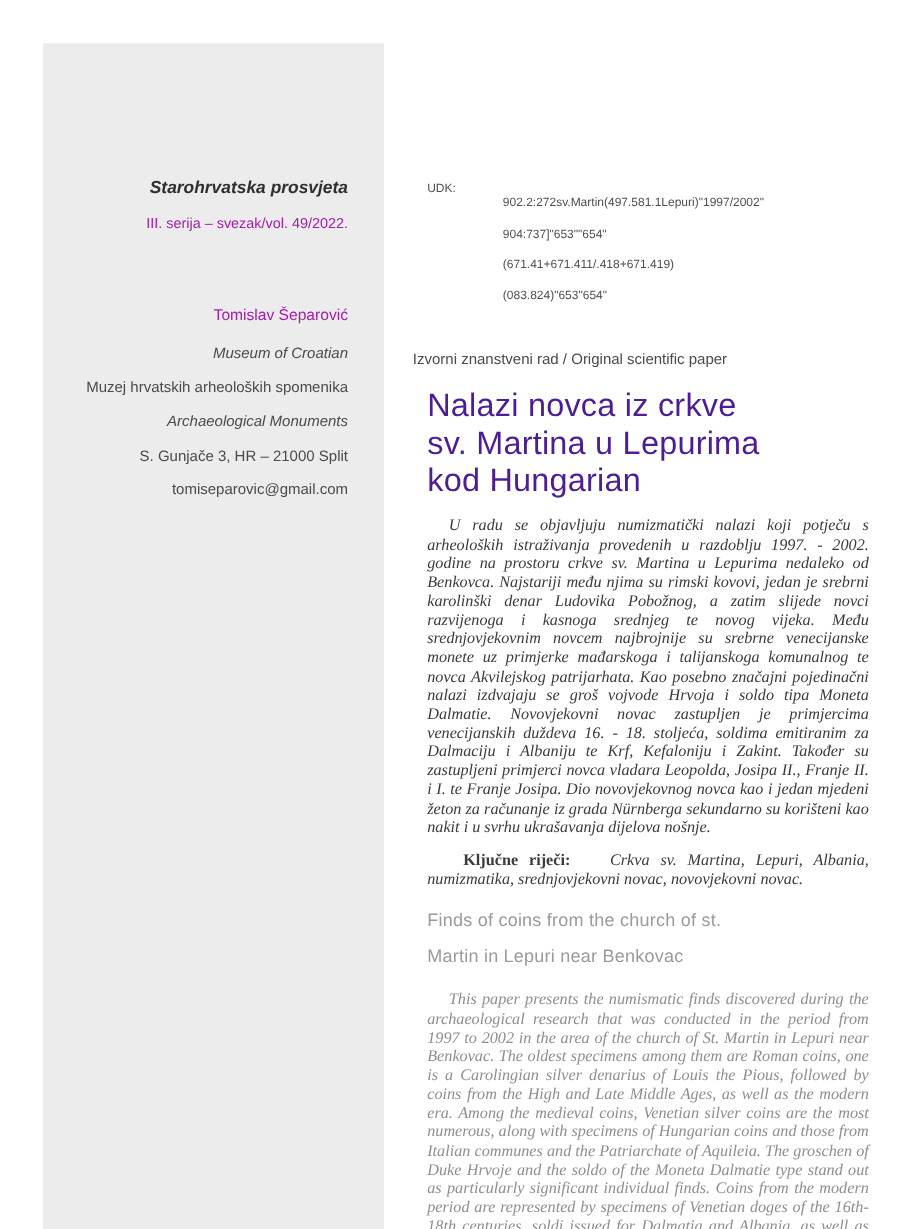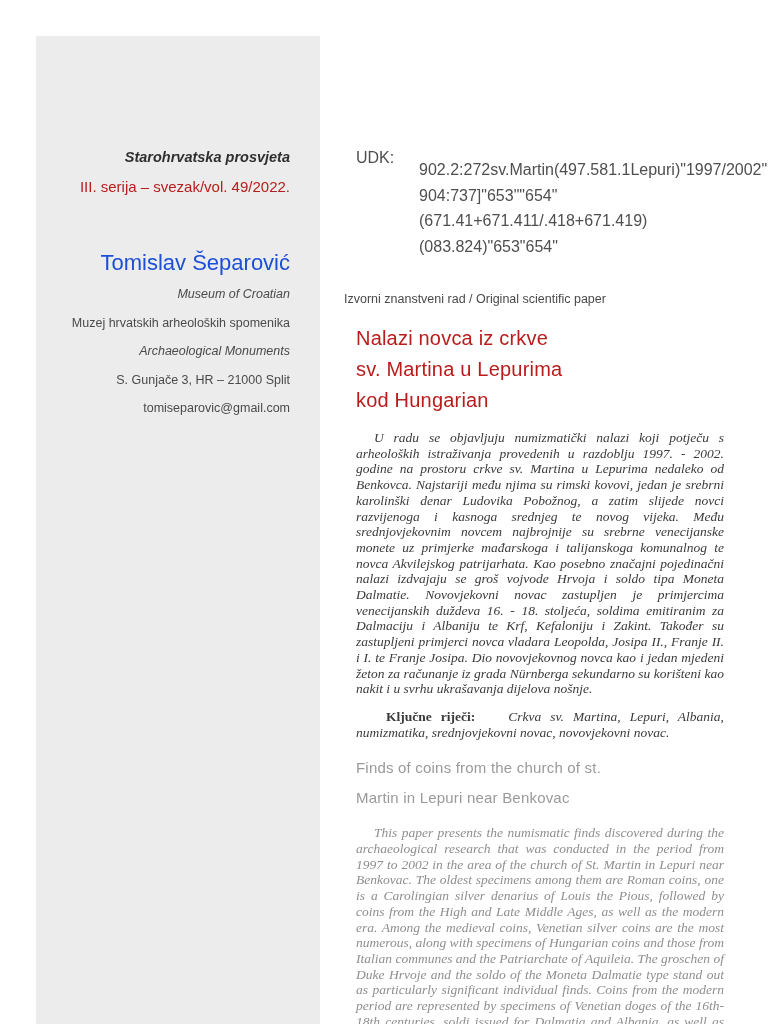--- a/index.html
+++ b/index.html
@@ -24,70 +24,70 @@
     color: #3a3a3a;
   }
   .journal-title {
     font-size: 14.5px;
     font-weight: 700;
     font-style: italic;
     color: #2f2f2f;
     line-height: 17px;
   }
   .journal-issue {
-    font-size: 15px;
+    font-size: 12px;
     line-height: 17px;
-    color: #b91c1c;
+    color: #a21caf;
   }
   .author-block {
     position: absolute;
     left: 0; top: 203px;
     width: 266px;
     text-align: right;
     color: #4a4a4a;
   }
   .author-name {
-    font-size: 22px;
+    font-size: 13px;
     font-weight: 400;
-    color: #1d4ed8;
+    color: #a21caf;
     margin-bottom: 5px;
     line-height: 23px;
   }
   .author-line {
     font-size: 12.5px;
     line-height: 16.5px;
     color: #4a4a4a;
   }
   .author-line.it { font-style: italic; }
   .main-col {
     position: absolute;
     left: 296px; top: 0;
     width: 416px;
   }
   .udk-row {
     margin-top: 103px;
     display: flex;
-    font-size: 16px;
+    font-size: 10px;
     line-height: 13.5px;
     color: #4f4f4f;
   }
   .udk-label { width: 27px; flex: none; }
   .udk-lines div { white-space: nowrap; }
   .article-type {
     margin-top: 15px;
     font-size: 12.5px;
     color: #4a4a4a;
     line-height: 15px;
   }
   .title-hr {
     margin-top: 16px;
-    font-size: 20px;
+    font-size: 27px;
     font-weight: 400;
     line-height: 31px;
-    color: #b91c1c;
+    color: #4c1d95;
     letter-spacing: 0.2px;
   }
   .abstract {
     font-family: "Liberation Serif", serif;
     font-style: italic;
     font-size: 13.5px;
     line-height: 15.7px;
     text-align: justify;
   }
   .abstract p { text-indent: 18px; }

